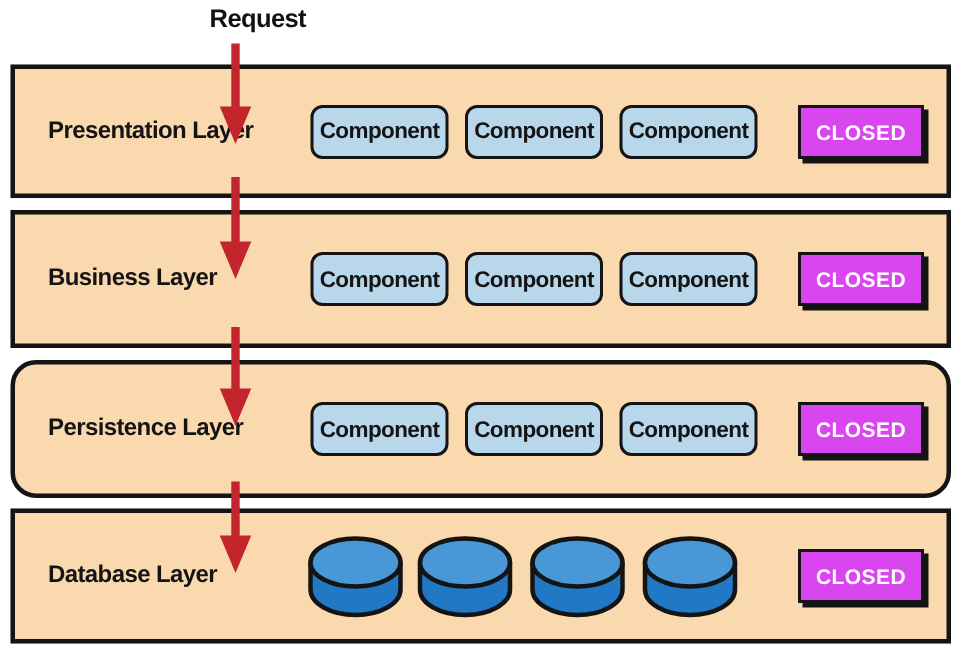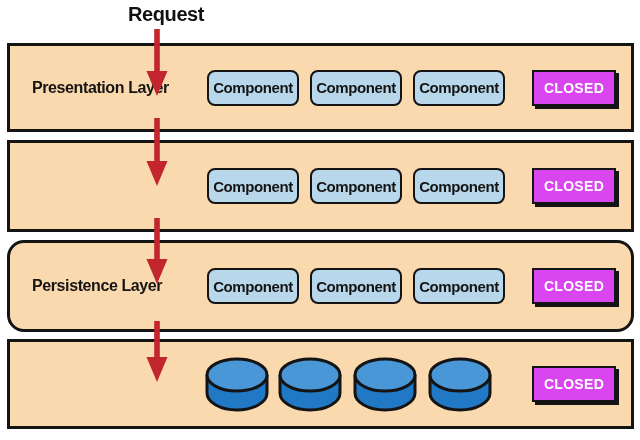--- a/index.html
+++ b/index.html
@@ -2,21 +2,21 @@
 <html><head>
 <meta charset="utf-8">
 <style>
   html,body{margin:0;padding:0;background:#ffffff;}
   .stage{
     position:relative;width:640px;height:440px;background:#ffffff;overflow:hidden;
     font-family:"Liberation Sans", sans-serif;color:#141414;
   }
   .request-label{
     position:absolute;left:128px;top:3px;width:76px;text-align:right;
-    font-size:20px;font-weight:600;letter-spacing:-0.4px;color:#111111;
+    font-size:17px;font-weight:600;letter-spacing:-0.4px;color:#111111;
   }
   .band{
     position:absolute;left:7px;width:627px;box-sizing:border-box;
     background:#fbd9ae;border:3px solid #141414;z-index:1;
   }
   .layer-label{
     position:absolute;left:22px;top:50%;transform:translateY(-50%);
     font-size:16px;font-weight:600;letter-spacing:-0.4px;white-space:nowrap;color:#141414;
   }
   .component{
@@ -52,35 +52,37 @@
 
   <div class="band" style="top:43px;height:89px;">
     <div class="layer-label">Presentation Layer</div>
     <div class="component" style="left:197px;">Component</div>
     <div class="component" style="left:300px;">Component</div>
     <div class="component" style="left:403px;">Component</div>
     <div class="closed">CLOSED</div>
   </div>
 
   <div class="band" style="top:140px;height:92px;">
+    <div class="layer-label">Business Layer</div>
     <div class="component" style="left:197px;">Component</div>
     <div class="component" style="left:300px;">Component</div>
     <div class="component" style="left:403px;">Component</div>
     <div class="closed">CLOSED</div>
   </div>
 
   <div class="band" style="top:240px;height:92px;border-radius:17px;">
     <div class="layer-label">Persistence Layer</div>
     <div class="component" style="left:197px;">Component</div>
     <div class="component" style="left:300px;">Component</div>
     <div class="component" style="left:403px;">Component</div>
     <div class="closed">CLOSED</div>
   </div>
 
   <div class="band" style="top:339px;height:90px;">
+    <div class="layer-label">Database Layer</div>
 
     <svg class="db" style="left:195px;" viewBox="0 0 64 56">
       <path d="M2,19 V37 a30,17 0 0 0 60,0 V19" fill="#2179c5" stroke="#141414" stroke-width="3"></path>
       <ellipse cx="32" cy="19" rx="30" ry="16" fill="#4a97d8" stroke="#141414" stroke-width="3"></ellipse>
     </svg>
     <svg class="db" style="left:268px;" viewBox="0 0 64 56">
       <path d="M2,19 V37 a30,17 0 0 0 60,0 V19" fill="#2179c5" stroke="#141414" stroke-width="3"></path>
       <ellipse cx="32" cy="19" rx="30" ry="16" fill="#4a97d8" stroke="#141414" stroke-width="3"></ellipse>
     </svg>
     <svg class="db" style="left:343px;" viewBox="0 0 64 56">

